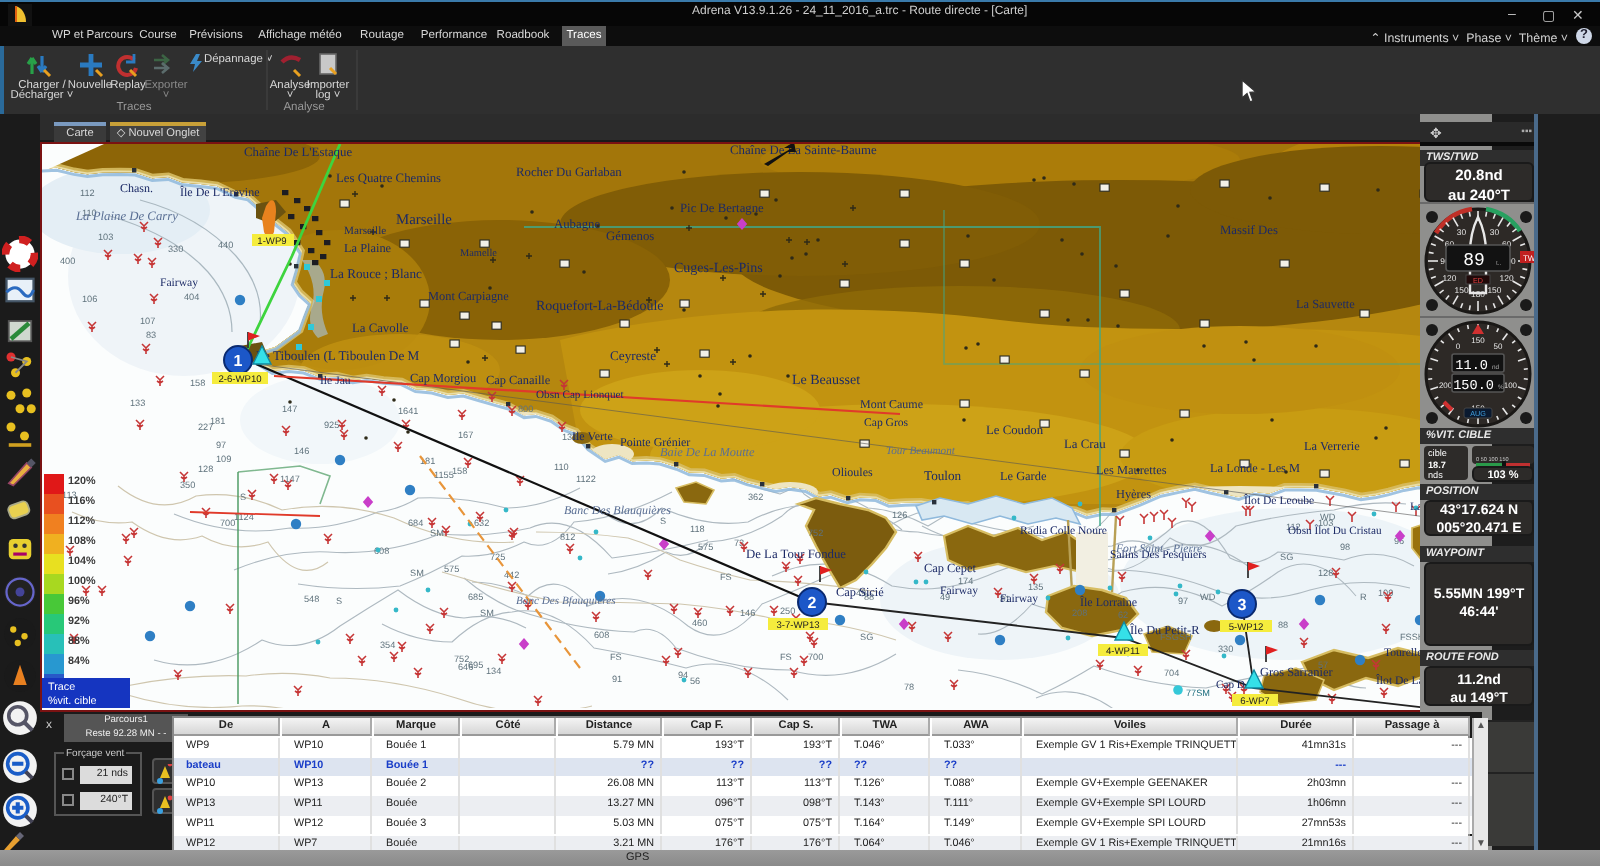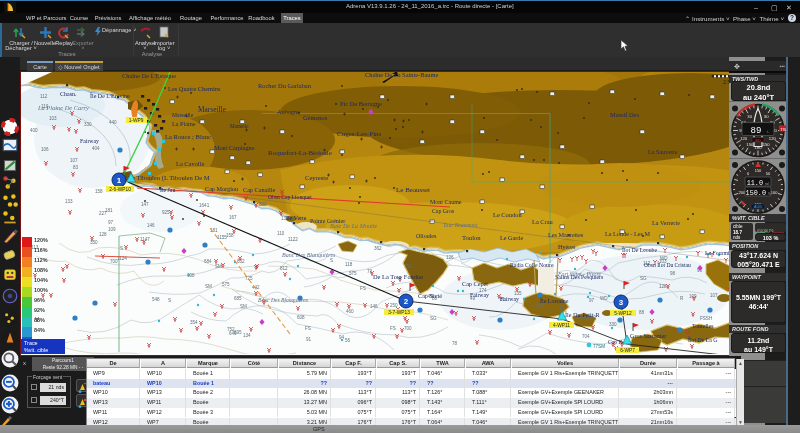--- a/index.html
+++ b/index.html
@@ -30,21 +30,21 @@
 .vtab { position:absolute; top:4px; height:10px; line-height:9px; font-size:5.6px; color:#d8d8d8; text-align:center; background:#3a3a3a; }
 #dd { position:absolute; left:730px; top:4px; color:#ccc; font-size:6px; }
 
 
 #lbar { left:0; top:57px; width:20px; height:368px; background:#1b1b1b; }
 
 
 #mapwrap { left:20px; top:71px; width:721px; height:285px; background:#fbfdfd; border:1.5px solid #7a1212; }
 
 
-#sidebar { left:729px; top:57px; width:36px; height:368px; background:#8f8f8d; }
+#sidebar { left:710px; top:57px; width:36px; height:368px; background:#8f8f8d; }
 #sb-mini { position:absolute; left:0; top:4px; width:59px; height:12px; background:#2a2a2a; border-bottom:2px solid #0a0a0a; }
 .sb-h { position:absolute; left:0; width:59px; height:8px; background:#2e2e2e; color:#e8e8e8; font-size:5.5px; font-weight:bold; line-height:8px; padding-left:3px; font-style:italic; }
 .sb-box { position:absolute; left:2px; width:55px; background:#2d2b29; border-radius:3px; color:#fff; font-weight:bold; text-align:center; border:1px solid #1a1a1a; }
 .gpanel { position:absolute; left:0; width:59px; background:#8f8f8d; border-top:1px solid #6a6a6a; }
 #sb-bottom { position:absolute; left:0; top:303px; width:59px; height:63px; background:#3a3a38; border-top:1px solid #222; }
 #sb-edge { position:absolute; left:57px; top:0; width:2px; height:368px; background:#4a6a8a; }
 
 
 #bottom { left:20px; top:356px; width:721px; height:69px; background:#1b1b1b; }
 #parc { position:absolute; left:12px; top:1px; width:62px; height:14px; background:#555; color:#eee; font-size:4.8px; text-align:center; line-height:6.5px; padding-top:1px; }

